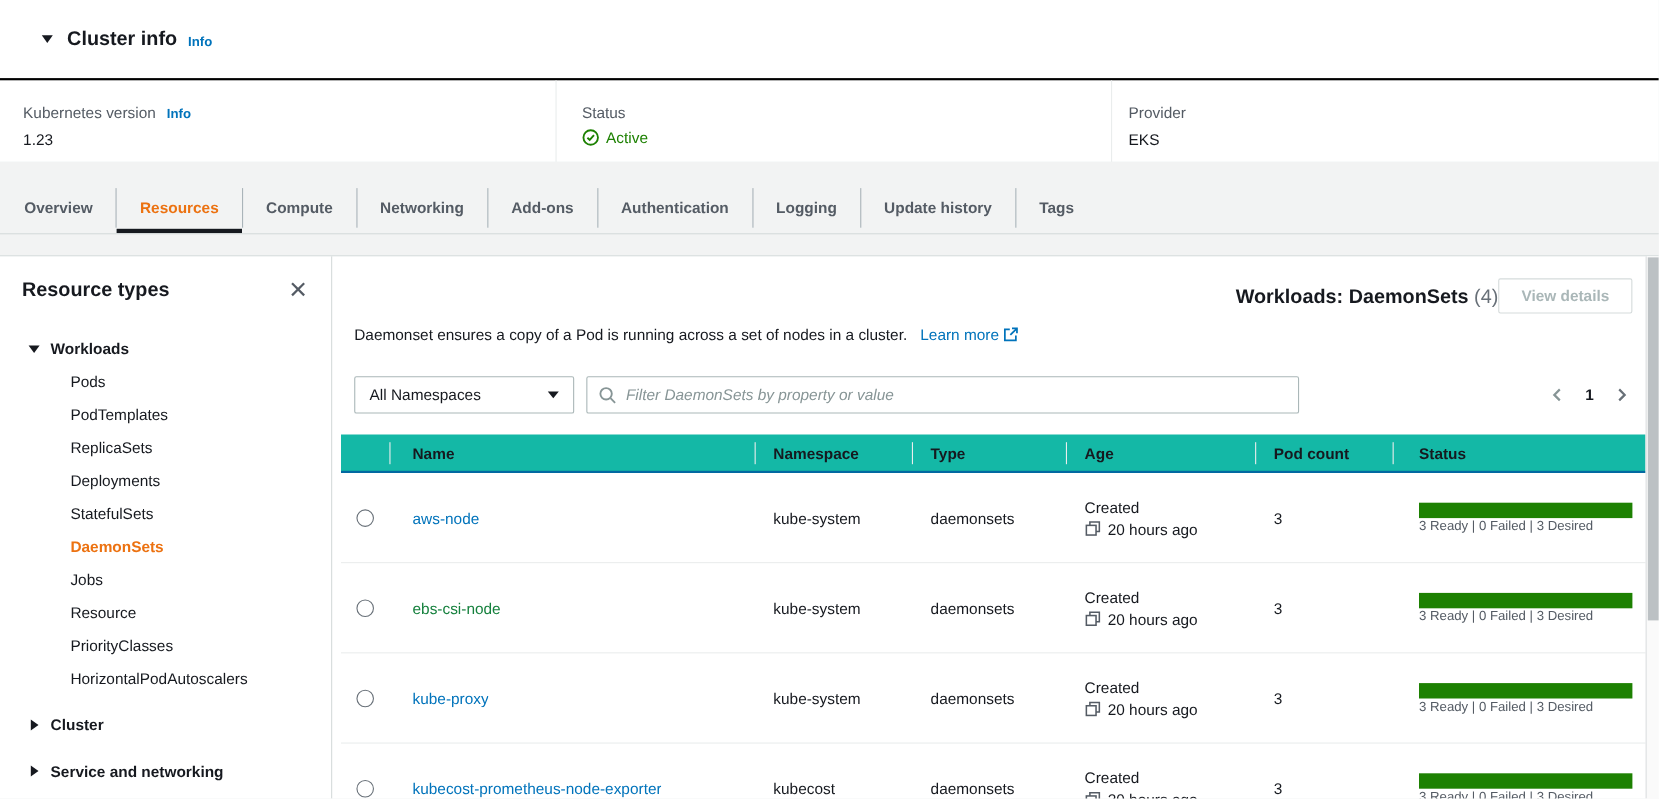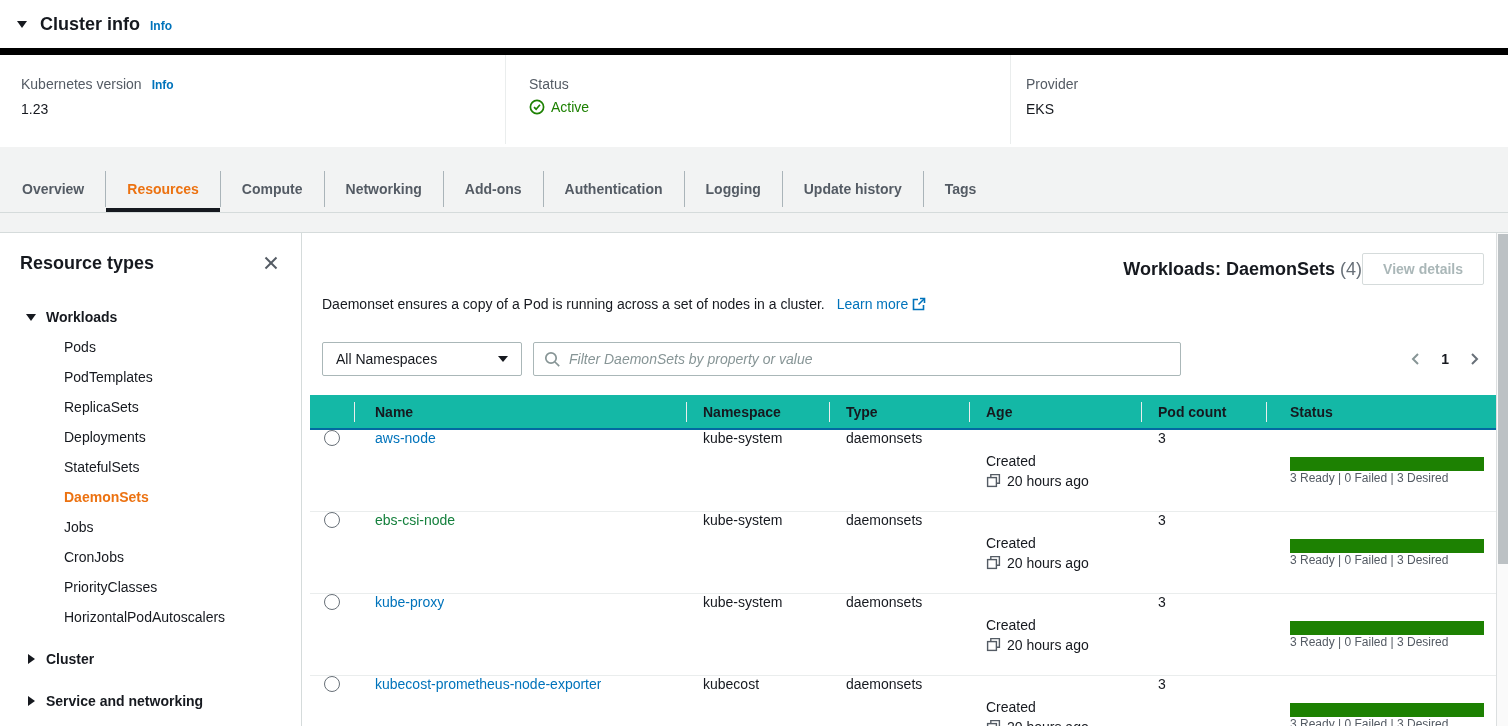--- a/index.html
+++ b/index.html
@@ -2,21 +2,21 @@
 <html><head>
 <meta charset="utf-8">
 <style>
   * { margin:0; padding:0; box-sizing:border-box; }
   html, body { width:1508px; height:726px; overflow:hidden; }
   body { font-family:"Liberation Sans", sans-serif; background:#f2f3f3; color:#16191f; position:relative; font-size:14px; }
   a { text-decoration:none; cursor:pointer; }
 
   
   .cluster-card { position:absolute; top:0; left:0; width:1508px; height:147px; background:#fff; }
-  .card-header { height:55px; display:flex; align-items:center; padding-left:17px; border-bottom:7px solid #000000; }
+  .card-header { height:73px; display:flex; align-items:center; padding-left:38px; border-bottom:2px solid #000000; }
   .tri-down { width:0; height:0; border-left:5px solid transparent; border-right:5px solid transparent; border-top:7px solid #16191f; cursor:pointer; }
   .tri-right { width:0; height:0; border-top:5px solid transparent; border-bottom:5px solid transparent; border-left:7px solid #16191f; }
   .card-title { font-size:18px; font-weight:700; margin-left:13px; }
   .info-link { color:#0073bb; font-size:12px; font-weight:700; margin-left:10px; position:relative; top:2px; }
   .card-fields { display:flex; height:89px; }
   .field { padding-top:21px; }
   .field:nth-child(1) { width:505px; padding-left:21px; }
   .field:nth-child(2) { width:505px; border-left:1px solid #eaeded; padding-left:23px; }
   .field:nth-child(3) { flex:1; border-left:1px solid #eaeded; padding-left:15px; }
   .field-label { font-size:14px; color:#545b64; display:flex; align-items:center; gap:10px; }
@@ -73,21 +73,21 @@
 
   
   .dstable { margin:19px -12px 0 -12px; }
   .tgrid { display:grid; grid-template-columns:44px 332px 143px 140px 172px 125px 1fr; }
   .thead { background:#14b8a6; border-bottom:2px solid #0369a1; height:35px; }
   .th { display:flex; align-items:center; font-weight:700; font-size:14px; color:#16191f; padding-left:17px; position:relative; }
   .th.divided::before { content:''; position:absolute; left:0; top:50%; transform:translateY(-50%); height:20px; width:1px; background:#eaeded; }
   .th.c-name { padding-left:21px; }
   .th.c-status { padding-left:24px; }
   .trow { height:82px; border-bottom:1px solid #eaeded; }
-  .td { display:flex; align-items:flex-start; font-size:14px; color:#16191f; padding-left:17px; min-width:0; }
+  .td { display:flex; align-items:center; font-size:14px; color:#16191f; padding-left:17px; min-width:0; }
   .td.c-sel { justify-content:center; padding-left:0; }
   .td.c-name { padding-left:21px; }
   .radio { width:16px; height:16px; border-radius:50%; border:1px solid #687078; background:#fff; cursor:pointer; flex:none; }
   .name-link { color:#0073bb; font-size:14px; white-space:nowrap; overflow:hidden; text-overflow:ellipsis; }
   .td.c-age { flex-direction:column; align-items:flex-start; justify-content:center; gap:4px; }
   .age-line2 { display:flex; align-items:center; gap:6px; }
   .age-line2 svg { display:block; }
   .td.c-status { flex-direction:column; align-items:stretch; justify-content:center; gap:0; padding-left:24px; padding-right:12px; }
   .status-bar { height:14px; width:100%; }
   .status-text { font-size:12px; color:#545b64; }
@@ -177,21 +177,21 @@
           <span class="tree-section-label">Workloads</span>
         </div>
         <div class="tree-items">
           <div class="tree-item">Pods</div>
           <div class="tree-item">PodTemplates</div>
           <div class="tree-item">ReplicaSets</div>
           <div class="tree-item">Deployments</div>
           <div class="tree-item">StatefulSets</div>
           <div class="tree-item selected" style="color: rgb(236, 114, 17);">DaemonSets</div>
           <div class="tree-item">Jobs</div>
-          <div class="tree-item">CronJobs</div>
+          <div class="tree-item">Resource</div>
           <div class="tree-item">PriorityClasses</div>
           <div class="tree-item">HorizontalPodAutoscalers</div>
         </div>
         <div class="tree-gap"></div>
         <div class="tree-section-header">
           <span class="tri">
             <span class="tri-right"></span>
           </span>
           <span class="tree-section-label">Cluster</span>
         </div>

